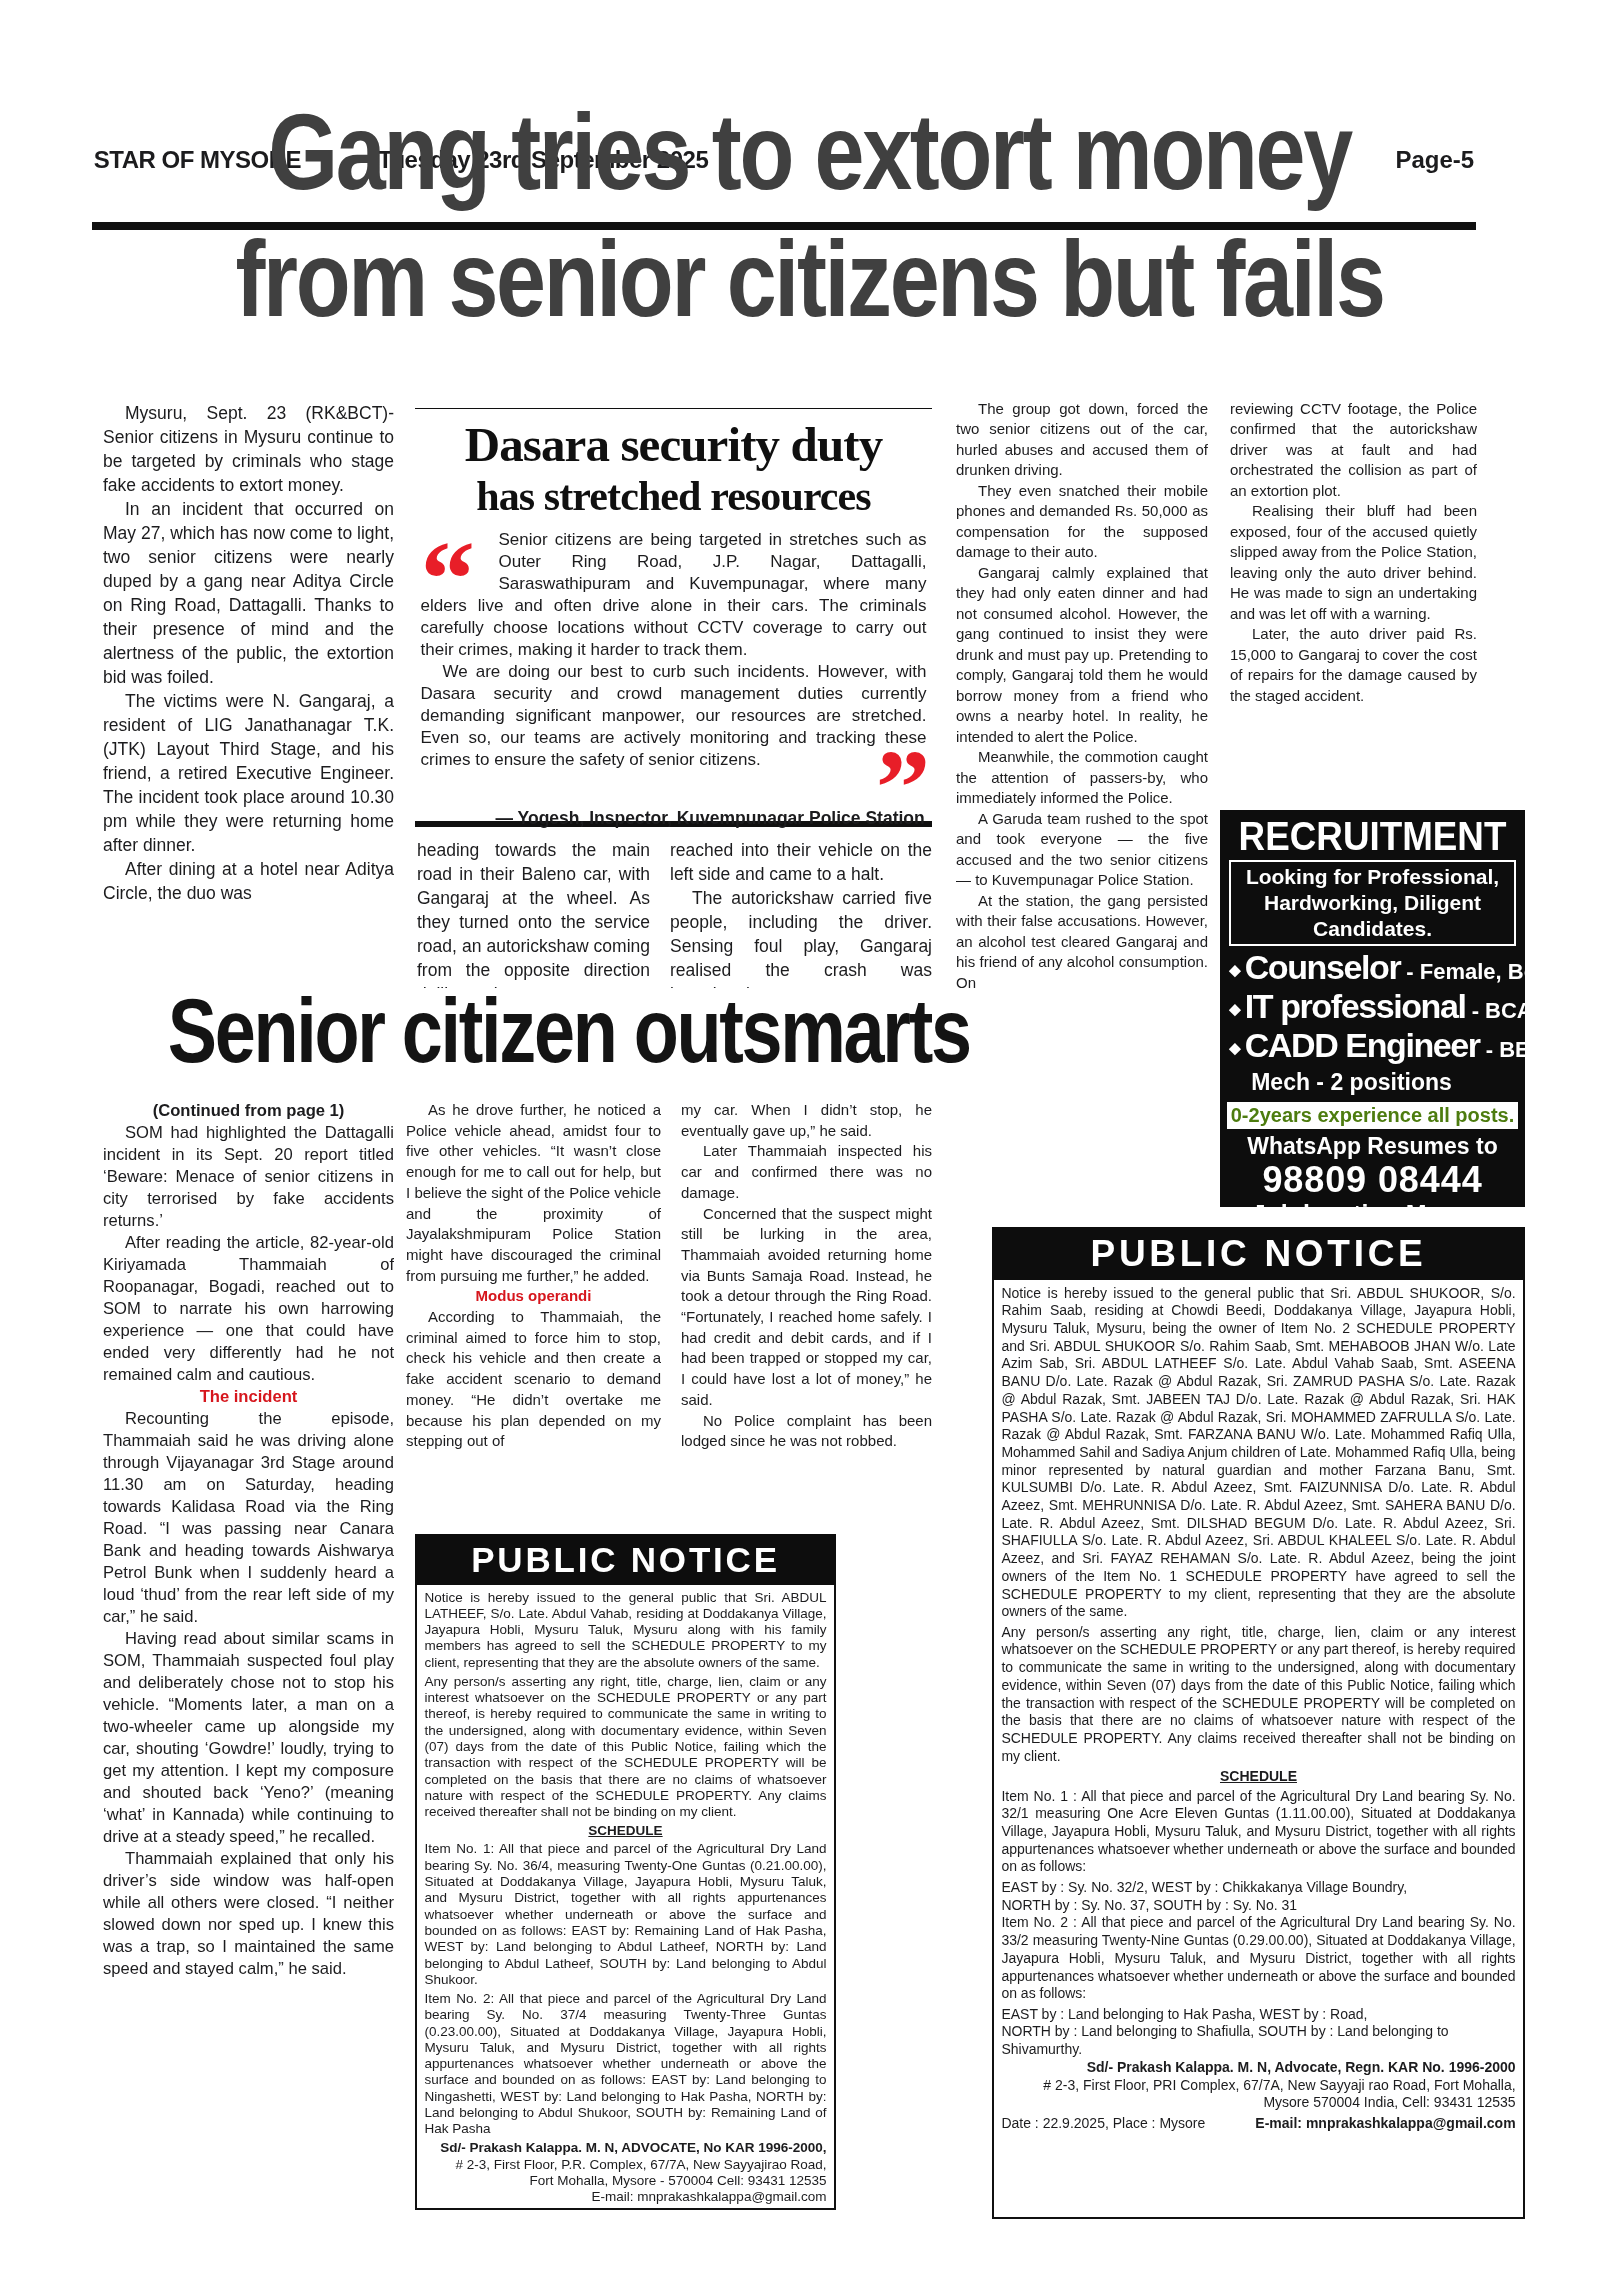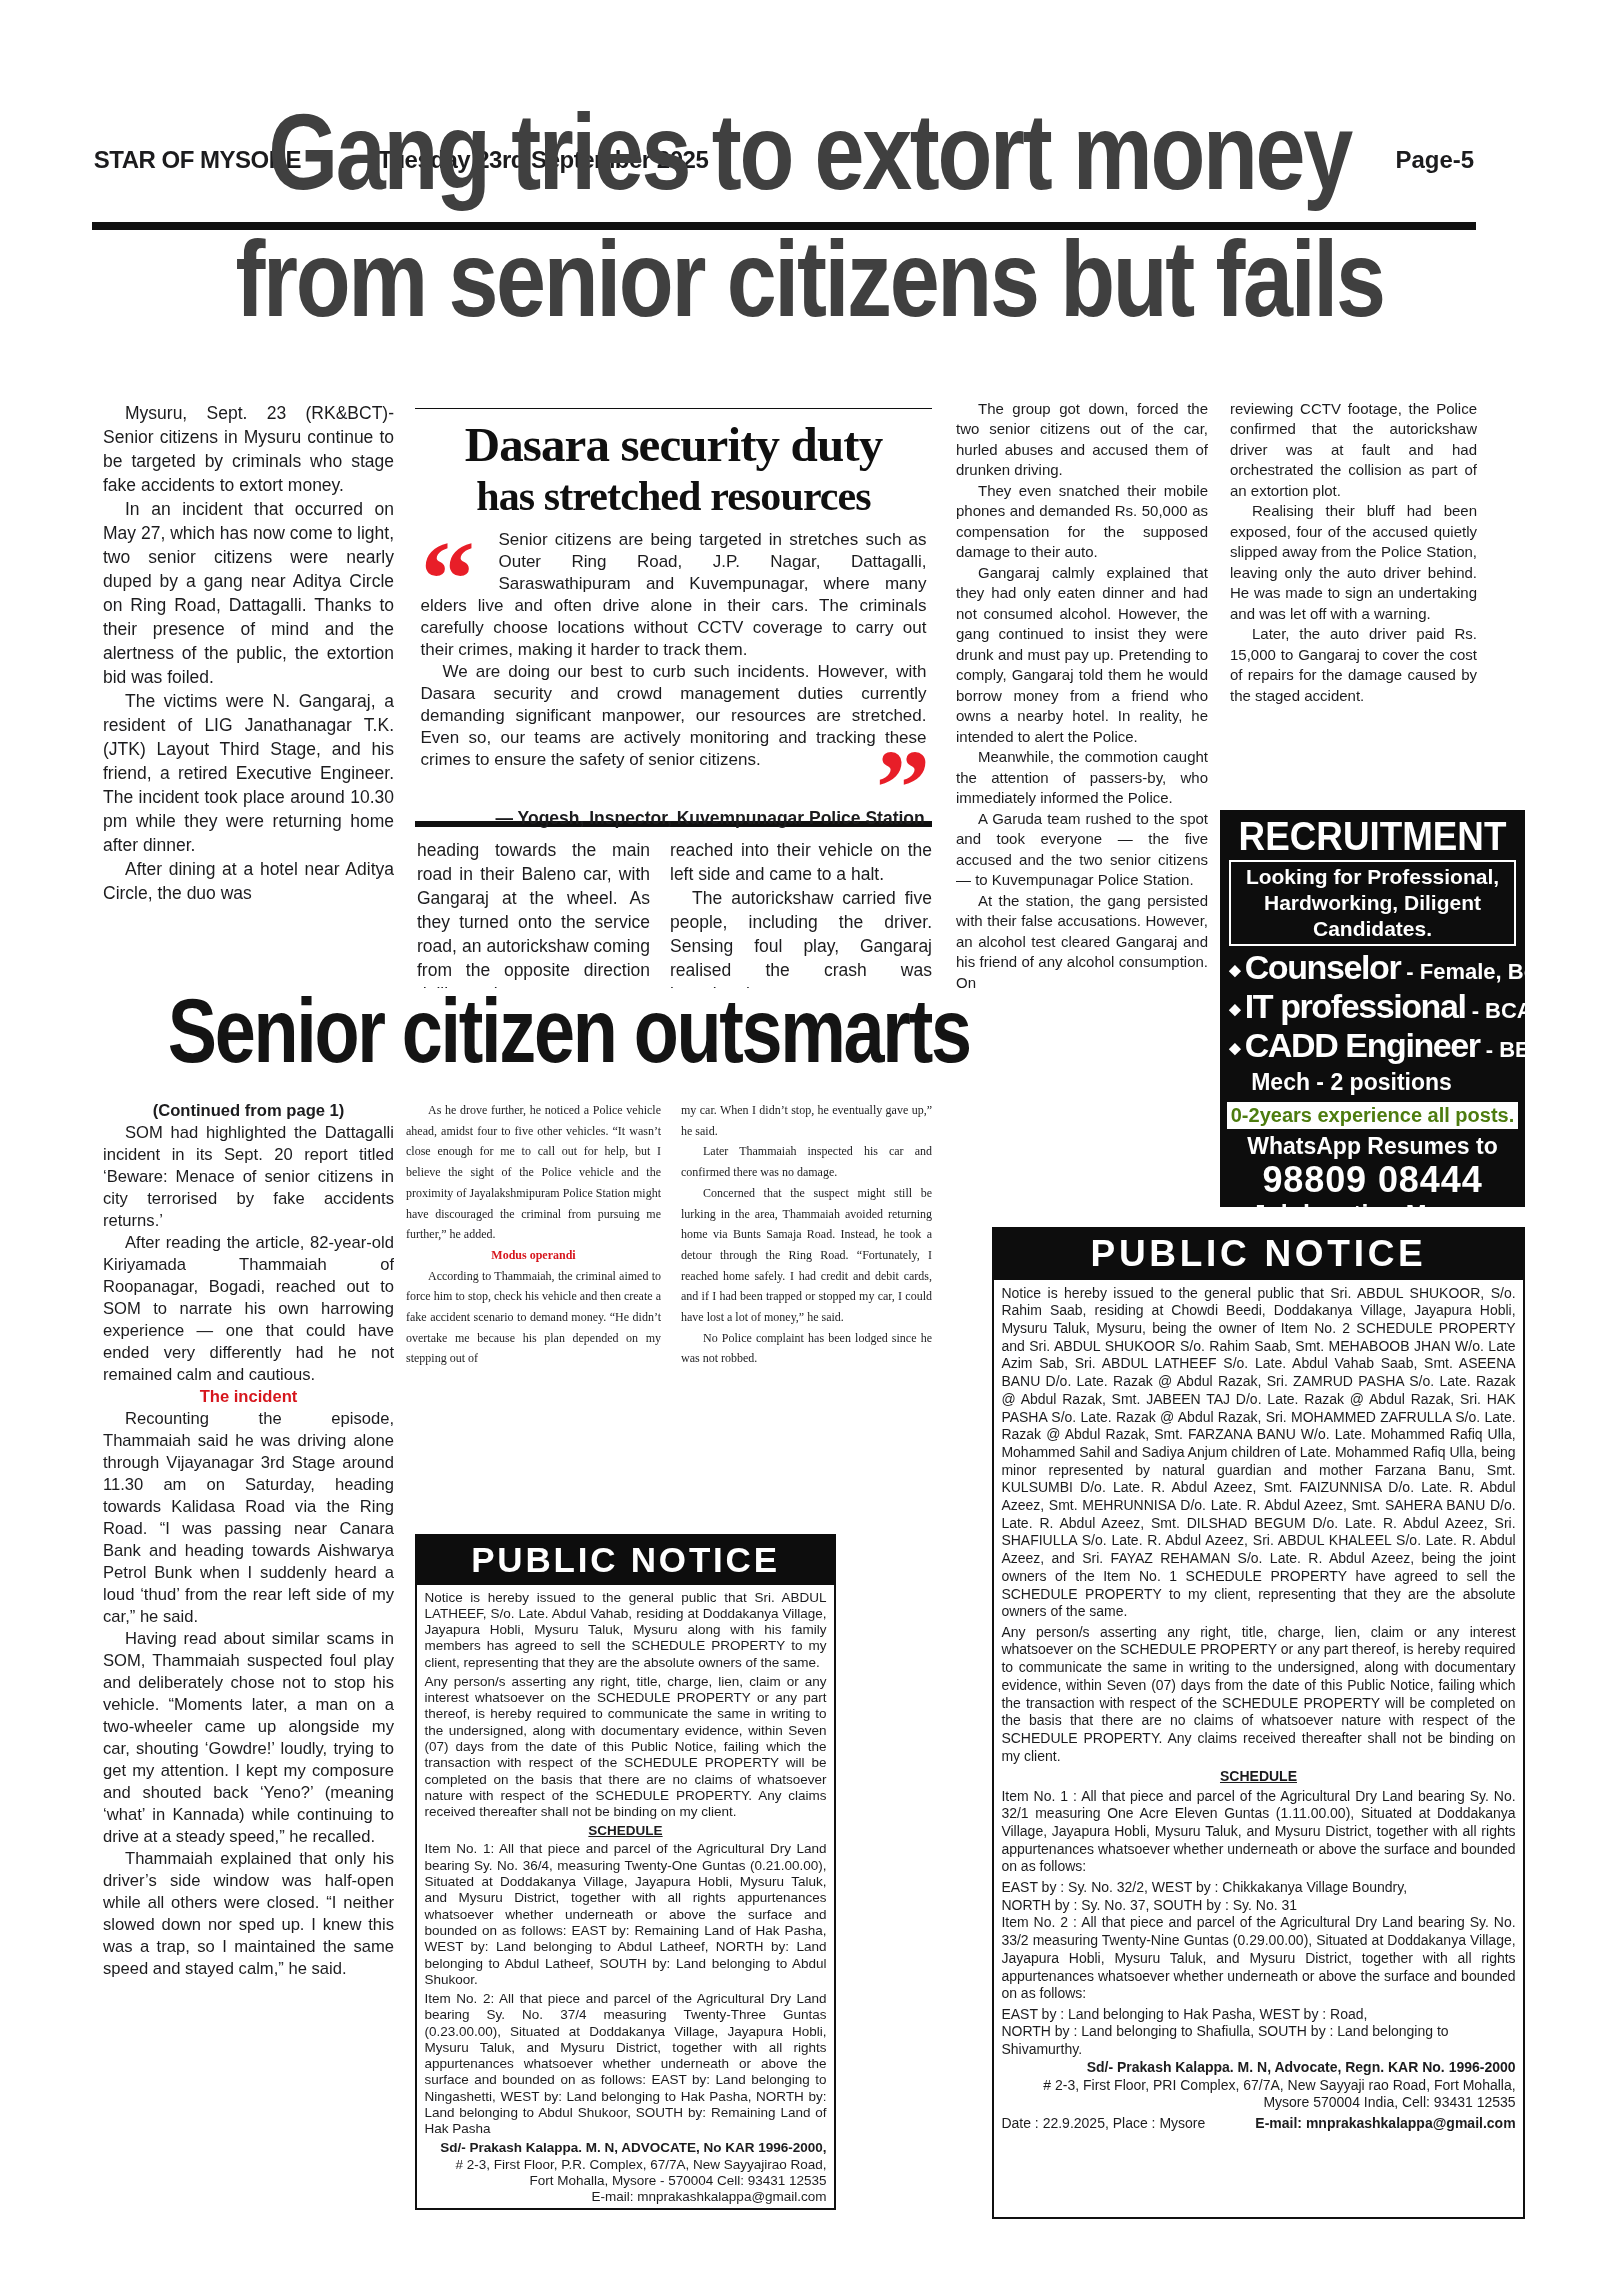--- a/index.html
+++ b/index.html
@@ -24,21 +24,21 @@
 
   
   .story-top{position:absolute;left:0;top:397px;width:1619px;height:685px;}
   .story-second{position:absolute;left:0;top:1100px;width:1619px;height:1094px;}
   .col{position:absolute;text-align:justify;overflow:hidden;}
   .para{margin:0;text-indent:22px;}
   .para.cont{text-indent:0;}
   .fs-lg{font-size:17.5px;line-height:24px;}
   .fs-sm{font-size:15px;line-height:20.5px;}
   .fs-md{font-size:16.6px;line-height:22px;}
-  .fs-bc{font-size:12px;line-height:20.7px;font-family:Liberation Serif, serif;}
+  .fs-bc{font-size:15px;line-height:20.7px;}
   .col1{left:103px;top:3.7px;width:291px;height:585px;}
   .col2{left:417px;top:441px;width:233px;height:150px;}
   .col3{left:670px;top:441px;width:262px;height:150px;}
   .col4{left:956px;top:1.8px;width:252px;height:679px;}
   .col5{left:1230px;top:1.8px;width:247px;height:412px;}
   .colA{left:103px;top:0;width:291px;height:1089px;}
   .colB{left:406px;top:0;width:255px;height:434px;}
   .colC{left:681px;top:0;width:251px;height:434px;}
   .sub-red{color:#d6161d;font-weight:bold;text-align:center;text-indent:0;margin:0;}
   .center-bold{font-weight:bold;text-align:center;text-indent:0;margin:0;}

